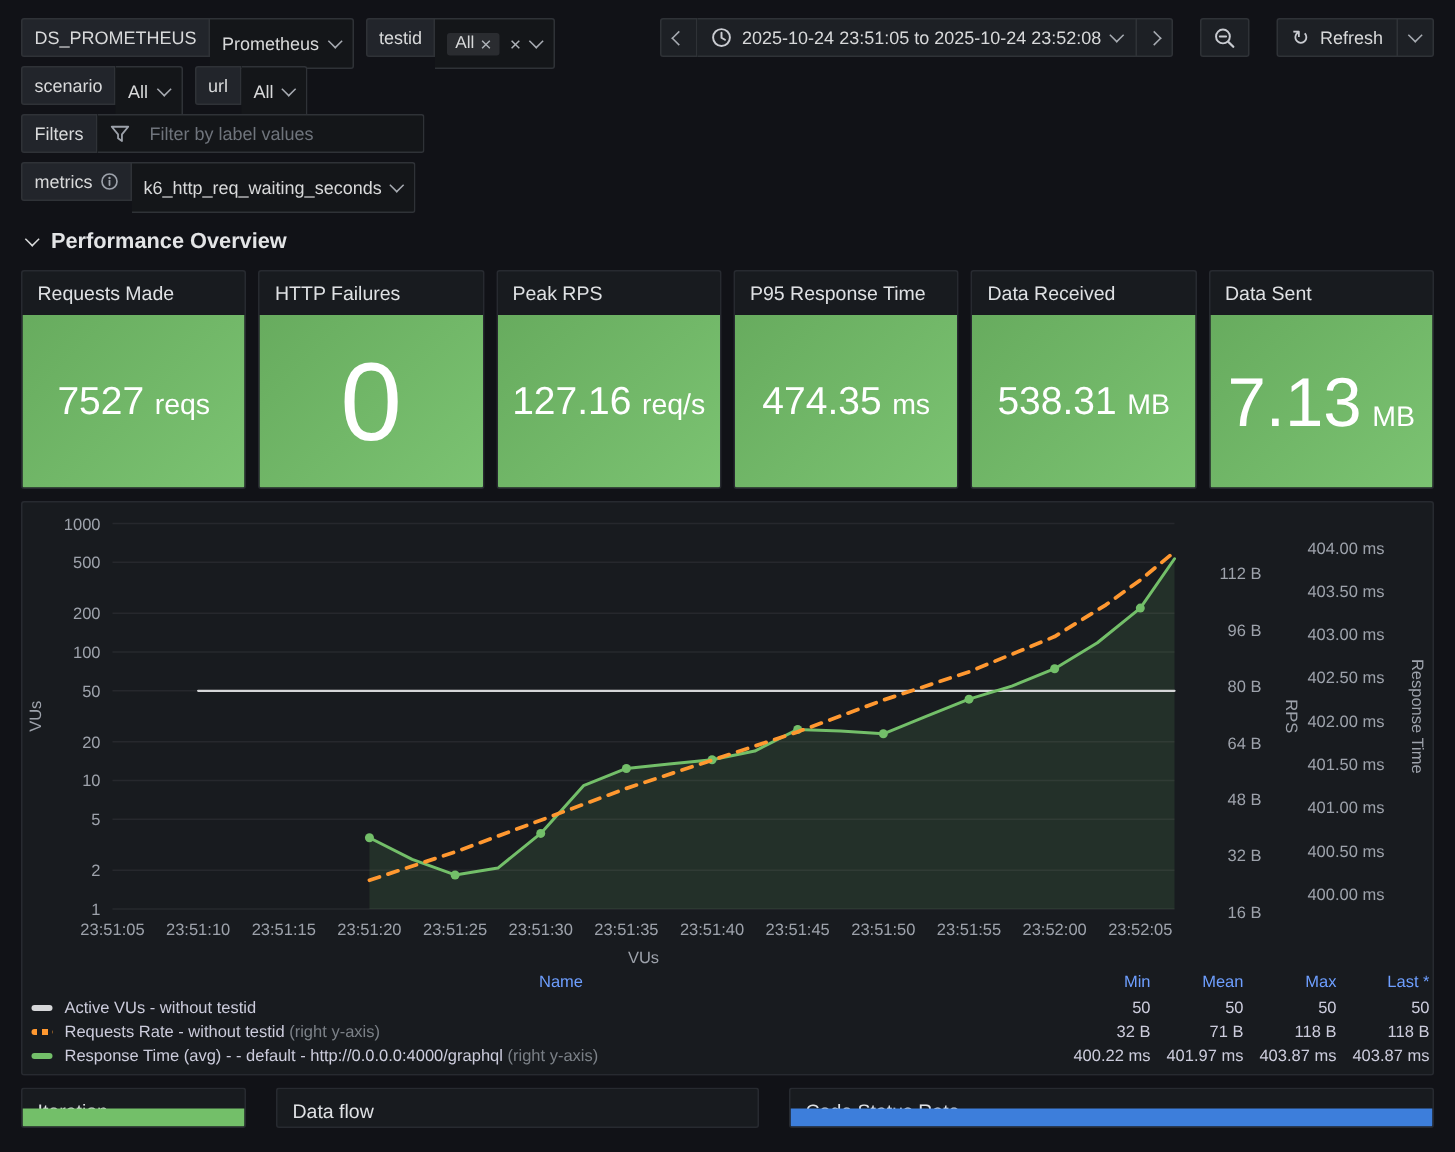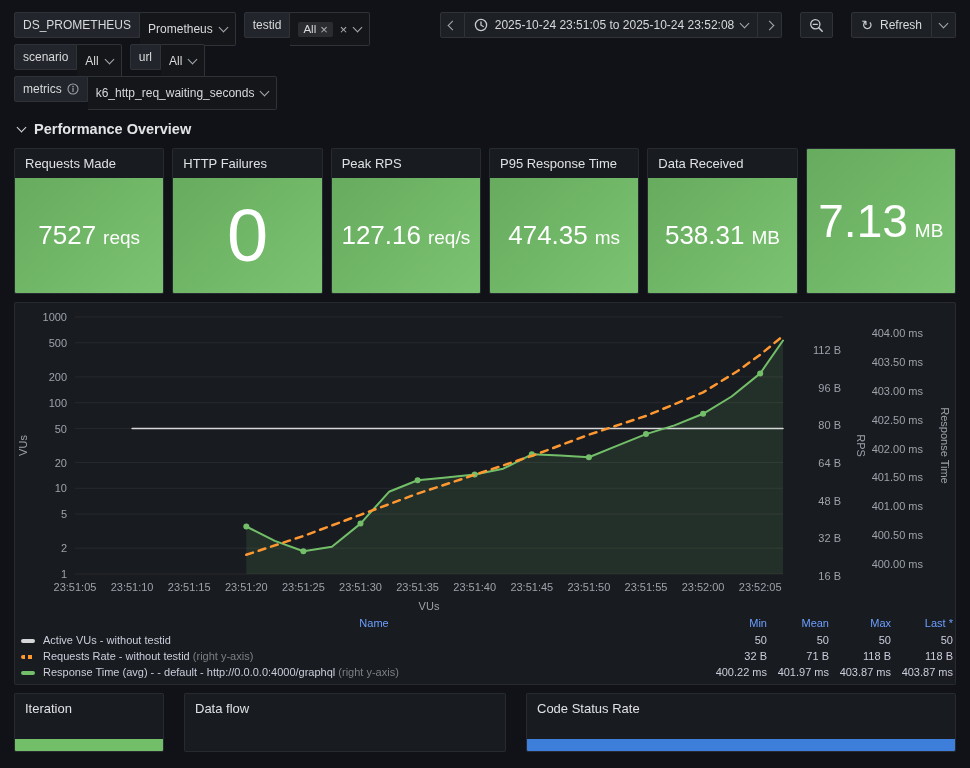--- a/index.html
+++ b/index.html
@@ -154,20 +154,33 @@
       <div class="ctrl" data-interactable="false">
         <div class="ctrl-label" data-interactable="false">url</div>
         <div class="ctrl-value" data-interactable="true">
           <span data-interactable="false">All</span>
           <span class="chev chev-down" data-interactable="false"></span>
         </div>
       </div>
     </div>
   </div>
 
+  <div class="bar-row" style="justify-content:flex-start" data-interactable="false">
+    <div class="ctrl" data-interactable="false">
+      <div class="ctrl-label" data-interactable="false">Filters</div>
+      <div class="ctrl-value filter-wrap" data-interactable="false">
+        <span class="icon" data-interactable="false">
+          <svg width="14" height="13" viewBox="0 0 14 13">
+              <path d="M1.5 1.5h11L8.3 6.6v4.4L5.7 9.2V6.6z" fill="none" stroke="#9da2ab" stroke-width="1.2" stroke-linejoin="round"></path>
+            </svg>
+        </span>
+        <input data-interactable="true" placeholder="Filter by label values" style="">
+      </div>
+    </div>
+  </div>
 
   <div class="bar-row" style="justify-content:flex-start" data-interactable="false">
     <div class="ctrl" data-interactable="false">
       <div class="ctrl-label" data-interactable="false">
         <span data-interactable="false">metrics</span>
         <span class="icon" data-interactable="false">
           <svg width="12" height="12" viewBox="0 0 12 12">
               <circle cx="6" cy="6" r="5" fill="none" stroke="#9da2ab" stroke-width="1.1"></circle>
               <circle cx="6" cy="3.6" r="0.8" fill="#9da2ab"></circle>
               <path d="M6 5.4v3" stroke="#9da2ab" stroke-width="1.2" stroke-linecap="round"></path>
@@ -225,20 +238,21 @@
     <div class="panel stat-panel" data-interactable="false">
       <div class="panel-title" data-interactable="true">Data Received</div>
       <div class="stat-body" data-interactable="false" style="background: rgb(115, 191, 105);">
         <div class="stat-line">
             <span class="stat-value v-m" data-interactable="false">538.31</span>
             <span class="stat-unit" data-interactable="false">MB</span>
           </div>
       </div>
     </div>
     <div class="panel stat-panel" data-interactable="false">
+      <div class="panel-title" data-interactable="true">Data Sent</div>
       <div class="stat-body" data-interactable="false" style="background: rgb(115, 191, 105); justify-content: center;">
         <div class="stat-line">
             <span class="stat-value v-l" data-interactable="false">7.13</span>
             <span class="stat-unit" data-interactable="false">MB</span>
           </div>
       </div>
     </div>
   </div>
 
   <div class="panel chart-panel" data-interactable="false">

